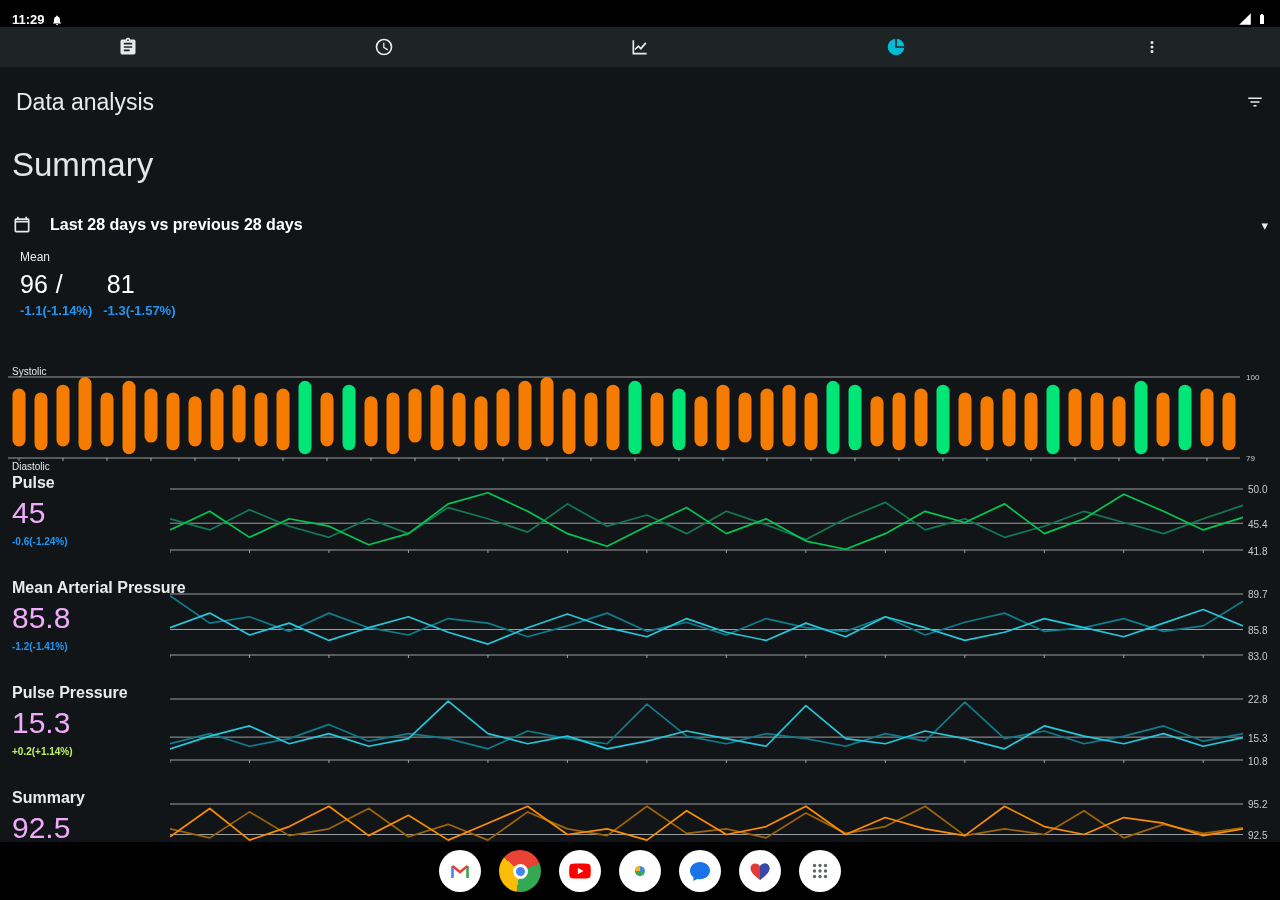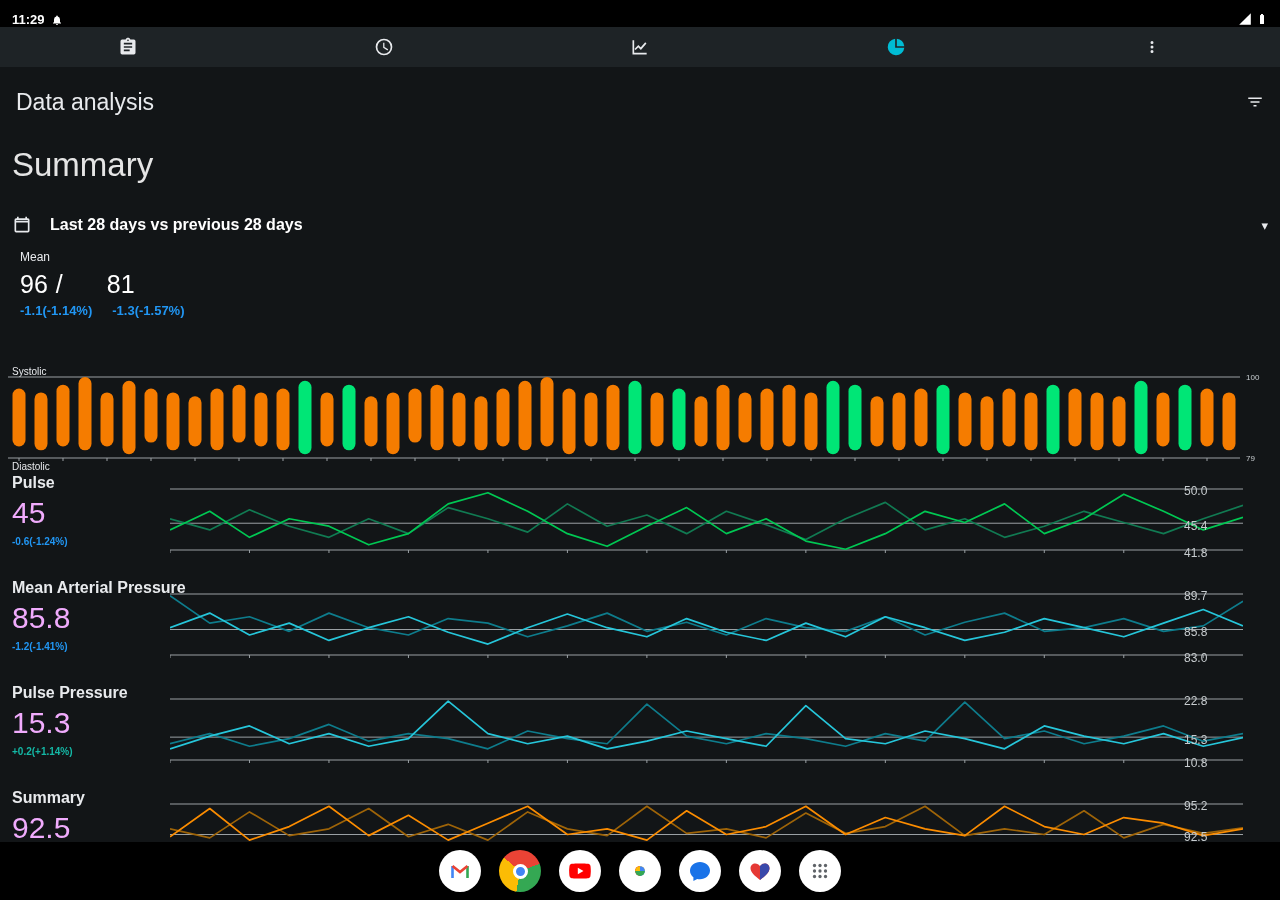--- a/index.html
+++ b/index.html
@@ -30,40 +30,40 @@
     display:flex; align-items:center; gap:18px; cursor:pointer; }
   .range-label { color:#fff; font-size:16px; font-weight:700; }
   .caret { margin-left:auto; color:#e8eaed; font-size:13px; }
 
   
   .mean-block { position:absolute; top:250px; left:20px; }
   .mean-label { color:#e8eaed; font-size:12px; font-weight:500; }
   .mean-values { margin-top:6px; color:#fff; font-size:25px; }
   .mean-values .sep { margin-left:8px; }
   .mean-values .dia { margin-left:44px; }
-  .mean-changes { margin-top:4px; display:flex; gap:20px; }
+  .mean-changes { margin-top:4px; display:flex; gap:11px; }
   .chg { font-size:13px; font-weight:700; }
   .c-blue { color:#2196f3; }
-  .c-purple { color:#14b8a6; }
+  .c-purple { color:#bef264; }
 
   
   .bp-block { position:absolute; top:344px; left:0; right:0; height:112px;margin-top:22px; }
   .axis-caption { position:absolute; left:12px; font-size:10px; color:#e8eaed; }
   .axis-caption.top { top:0; }
   .axis-caption.bottom { top:95px; }
   .bar-chart { position:absolute; left:8px; top:10px; width:1232px; height:86px; }
   .bp-block .alab { position:absolute; left:1246px; font-size:8px; color:#c7cccf; }
 
   
   .metric { position:absolute; left:0; right:0; height:100px; }
   .m-label { position:absolute; left:12px; top:4px; color:#e8eaed; font-size:16px; font-weight:700; }
   .m-value { position:absolute; left:12px; top:26px; color:#f0abfc; font-size:30px; line-height:34px; }
   .m-change { position:absolute; left:12px; top:66px; font-size:10px; font-weight:700; }
   .line-chart { position:absolute; left:170px; top:18px; width:1073px; height:66px; }
-  .metric .alab { position:absolute; left:1184px; font-size:12px; color:#c7cccf; }
+  .metric .alab { position:absolute; left:1248px; font-size:10px; color:#c7cccf; }
 
   
   .taskbar { position:absolute; top:842px; left:0; right:0; height:58px; background:#000;
     display:flex; align-items:center; justify-content:center; gap:18px; z-index:10; }
   .app { width:42px; height:42px; border-radius:50%; background:#fff; border:none; cursor:pointer;
     display:flex; align-items:center; justify-content:center; padding:0; }
   .app.chrome { background:conic-gradient(from -50deg, #ea4335 0deg 120deg, #34a853 120deg 240deg, #fbbc05 240deg 360deg); }
   .chrome-core { width:15px; height:15px; border-radius:50%; background:#4285f4; border:3px solid #fff; }
 
   svg { display:block; }

